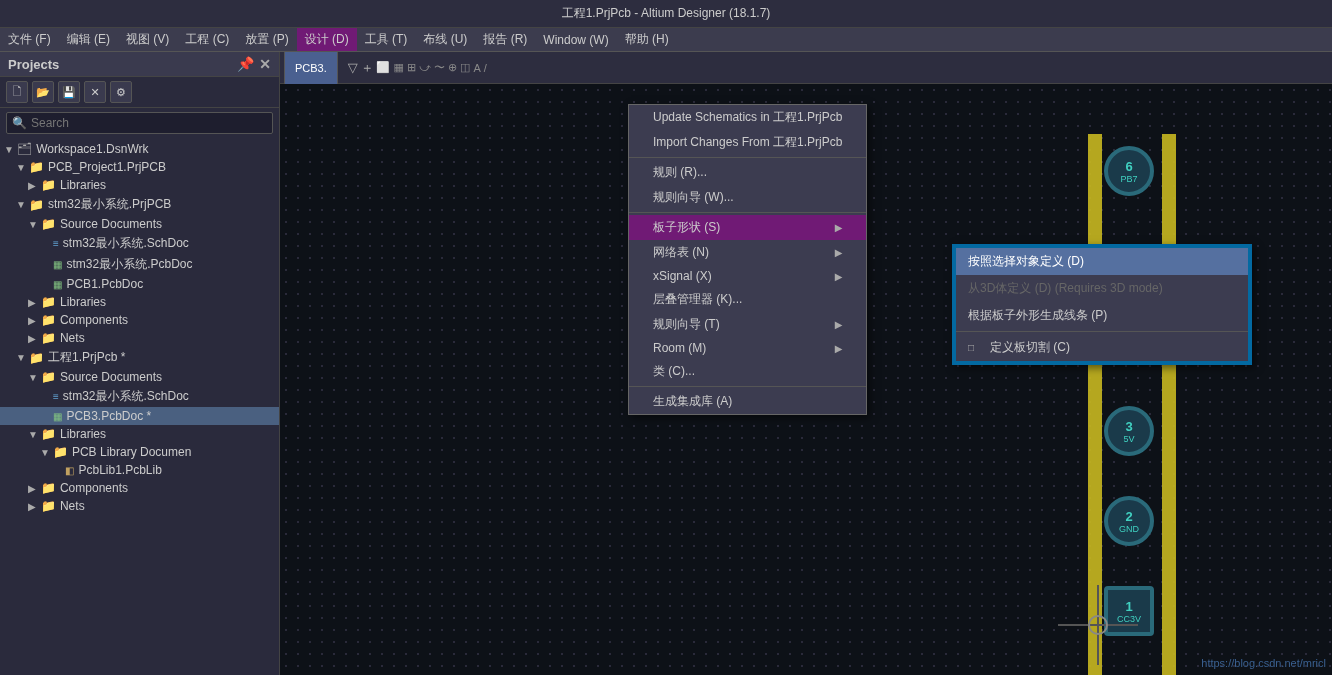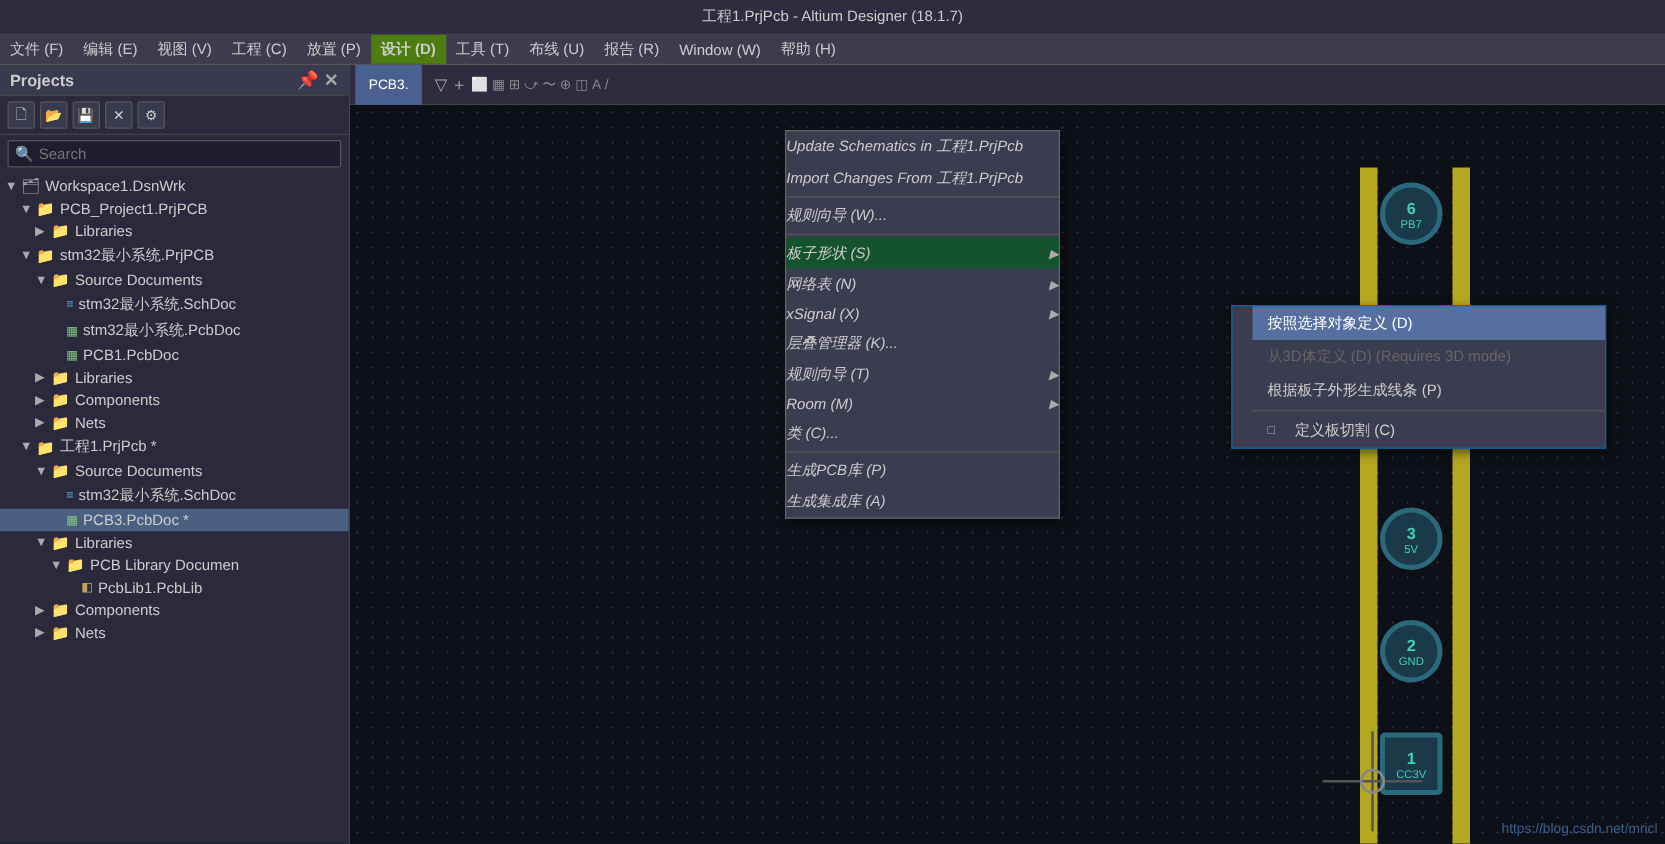--- a/index.html
+++ b/index.html
@@ -12,21 +12,21 @@
     }
 
     
     #menubar {
       width: 100%; height: 24px; background: #3c3c4e; display: flex; align-items: center;
       color: #ccc; font-size: 12px; border-bottom: 1px solid #555; position: relative;
     }
     .menu-item {
       padding: 2px 8px; cursor: pointer; height: 100%; display: flex; align-items: center;
     }
-    .menu-item.active { background: #4d7c0f; font-weight: bold; }
+    .menu-item.active { background: #701a75; }
 
     
     #main { display: flex; width: 100%; height: calc(675px - 52px); }
 
     
     #sidebar {
       width: 280px; min-width: 280px; background: #2a2a3c; border-right: 1px solid #444;
       display: flex; flex-direction: column; color: #ccc;
     }
     #sidebar-header {
@@ -97,29 +97,29 @@
       pointer-events: none;
     }
 
     
     #design-menu {
       position: absolute; left: 348px; top: 52px; background: #3c3c50; border: 1px solid #666;
       min-width: 220px; z-index: 100; box-shadow: 3px 3px 8px rgba(0,0,0,0.5);
     }
     .dm-item {
       display: flex; align-items: center; justify-content: space-between;
-      padding: 4px 0; color: #ccc; cursor: pointer; font-size: 12px; font-style: italic;
-    }
-    .dm-item.active { background: #14532d; }
+      padding: 4px 24px; color: #ccc; cursor: pointer; font-size: 12px;
+    }
+    .dm-item.active { background: #701a75; }
     .dm-arrow { color: #aaa; font-size: 10px; }
     .dm-separator { height: 1px; background: #555; margin: 2px 0; }
 
     #boardshape-submenu {
-      position: absolute; left: 705px; top: 192px; background: #3c3c50; border: 1px solid #0369a1;
-      min-width: 300px; z-index: 101; box-shadow: 3px 3px 8px rgba(0,0,0,0.5); padding-left: 16px;
+      position: absolute; left: 672px; top: 192px; background: #3c3c50; border: 4px solid #0369a1;
+      min-width: 300px; z-index: 101; box-shadow: 3px 3px 8px rgba(0,0,0,0.5);
     }
     .bs-item {
       display: flex; align-items: center; padding: 5px 12px; color: #ccc; cursor: pointer; font-size: 12px;
     }
     .bs-item.active { background: #5570a0; color: #fff; }
     .bs-item.disabled { color: #666; cursor: default; }
     .bs-icon { width: 16px; margin-right: 6px; color: #aaa; font-size: 10px; }
   </style>
 </head>
 <body>
@@ -350,20 +350,21 @@
       </div>
 
     </div>
 
     <div id="watermark">https://blog.csdn.net/mricl</div>
 
     <div id="design-menu">
       <div class="dm-item">Update Schematics in 工程1.PrjPcb</div>
       <div class="dm-item">Import Changes From 工程1.PrjPcb</div>
       <div class="dm-separator"></div>
+      <div class="dm-item">规则 (R)...</div>
       <div class="dm-item">规则向导 (W)...</div>
       <div class="dm-separator"></div>
       <div class="dm-item active">
         <span>板子形状 (S)</span>
         <span class="dm-arrow">▶</span>
       </div>
       <div class="dm-item">
         <span>网络表 (N)</span>
         <span class="dm-arrow">▶</span>
       </div>
@@ -375,21 +376,20 @@
       <div class="dm-item">
         <span>规则向导 (T)</span>
         <span class="dm-arrow">▶</span>
       </div>
       <div class="dm-item">
         <span>Room (M)</span>
         <span class="dm-arrow">▶</span>
       </div>
       <div class="dm-item">类 (C)...</div>
       <div class="dm-separator"></div>
-      <div class="dm-item">生成PCB库 (P)</div>
       <div class="dm-item">生成集成库 (A)</div>
     </div>
 
     <div id="boardshape-submenu">
       <div class="bs-item active">按照选择对象定义 (D)</div>
       <div class="bs-item disabled">从3D体定义 (D) (Requires 3D mode)</div>
       <div class="bs-item">根据板子外形生成线条 (P)</div>
       <div class="dm-separator"></div>
       <div class="bs-item">
         <span class="bs-icon">□</span>

